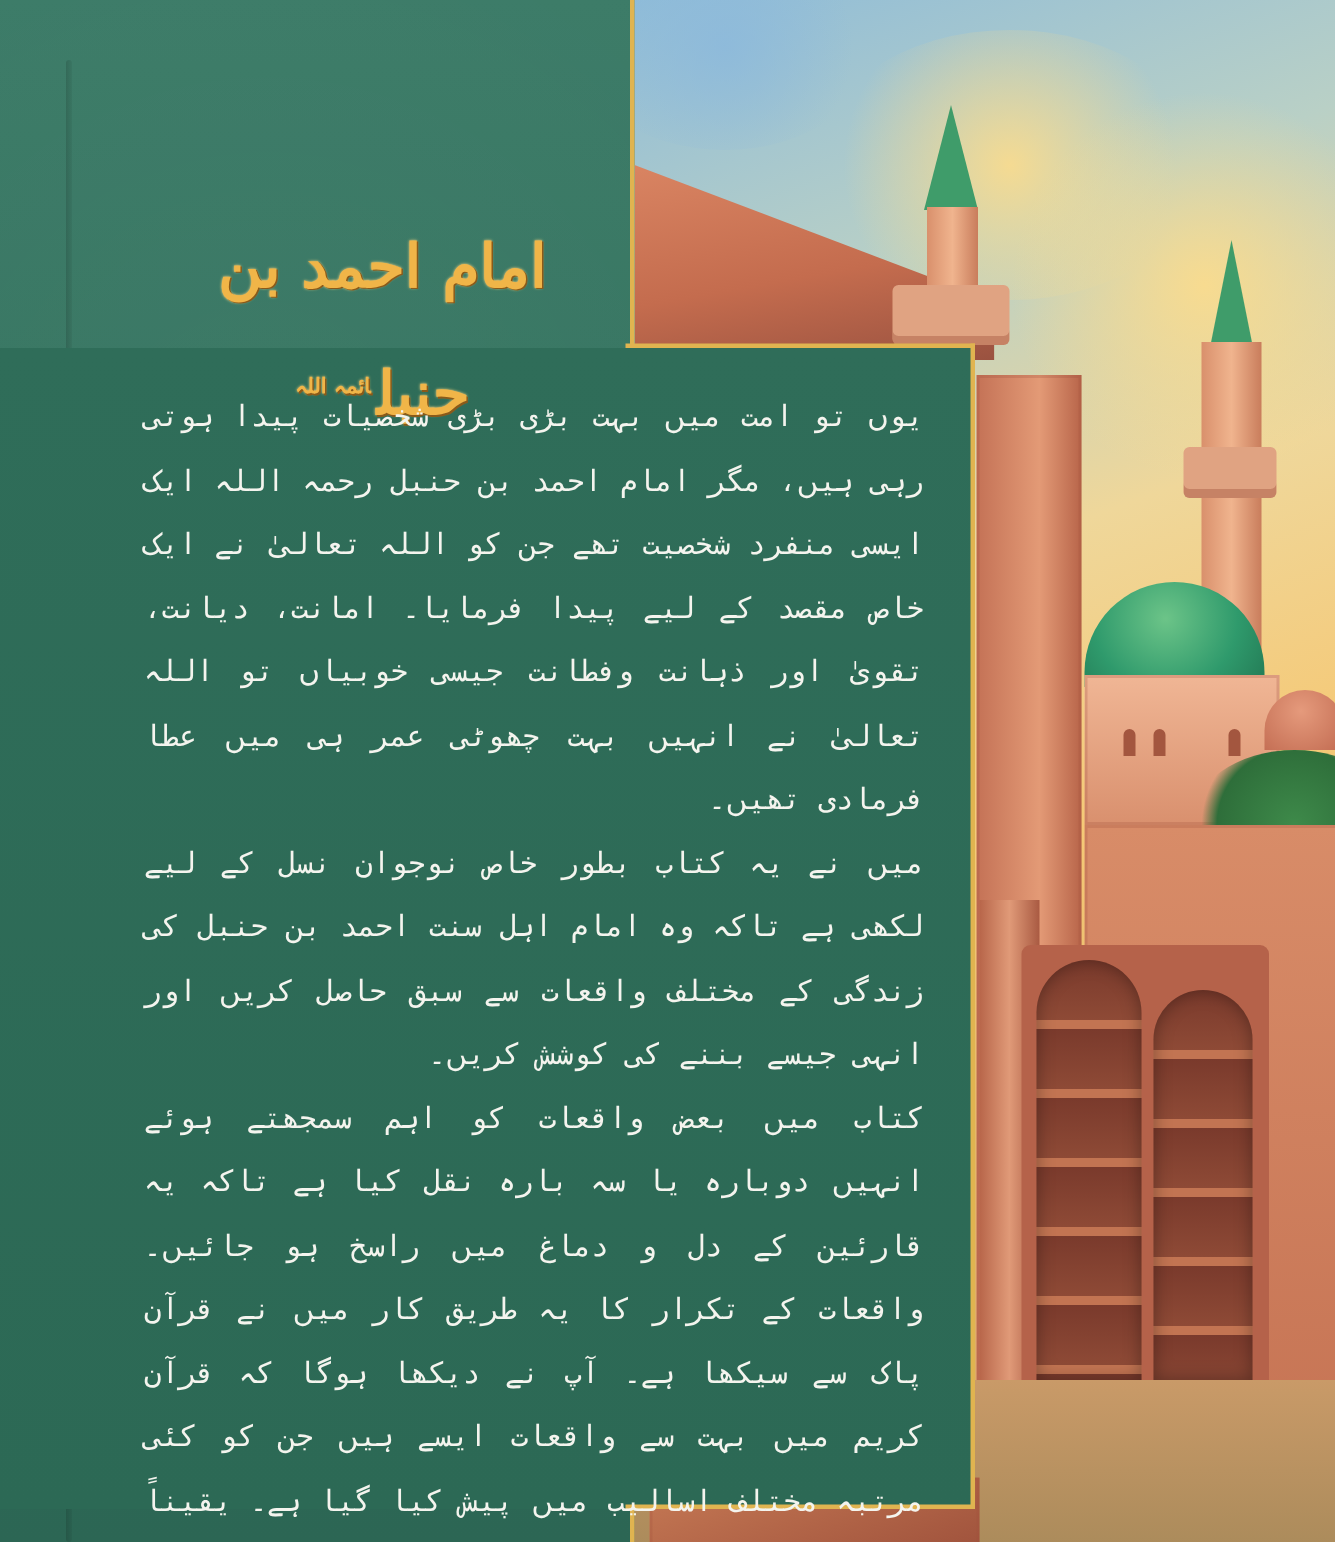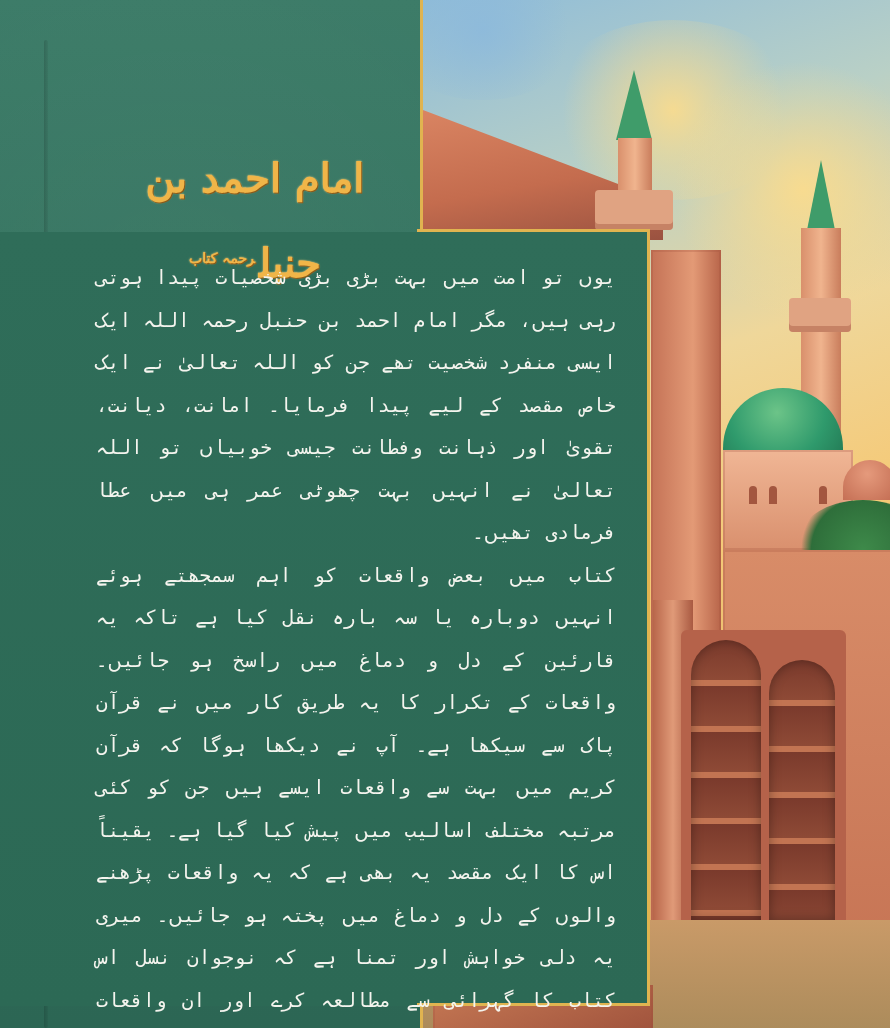--- a/index.html
+++ b/index.html
@@ -156,19 +156,20 @@
   </div>
 
   <div class="ground"></div>
   <div class="building" style="left:10px;top:985px;width:220px;height:60px;background:linear-gradient(160deg,#c77a55,#9c4f3a);"></div>
 </div>
 
 <div class="panel"></div>
 <div class="panel-border"></div>
 
 <div class="title">
-  <span>امام احمد بن حنبل</span><span class="honorific">رحمہ کتاب</span>
+  <span>امام احمد بن حنبل</span><span class="honorific">ائمہ اللہ</span>
 </div>
 
 <div class="body-text">
   <p>یوں تو امت میں بہت بڑی بڑی شخصیات پیدا ہوتی رہی ہیں، مگر امام احمد بن حنبل رحمہ اللہ ایک ایسی منفرد شخصیت تھے جن کو اللہ تعالیٰ نے ایک خاص مقصد کے لیے پیدا فرمایا۔ امانت، دیانت، تقویٰ اور ذہانت وفطانت جیسی خوبیاں تو اللہ تعالیٰ نے انہیں بہت چھوٹی عمر ہی میں عطا فرمادی تھیں۔</p>
+  <p>میں نے یہ کتاب بطور خاص نوجوان نسل کے لیے لکھی ہے تاکہ وہ امام اہل سنت احمد بن حنبل کی زندگی کے مختلف واقعات سے سبق حاصل کریں اور انہی جیسے بننے کی کوشش کریں۔</p>
   <p>کتاب میں بعض واقعات کو اہم سمجھتے ہوئے انہیں دوبارہ یا سہ بارہ نقل کیا ہے تاکہ یہ قارئین کے دل و دماغ میں راسخ ہو جائیں۔ واقعات کے تکرار کا یہ طریق کار میں نے قرآن پاک سے سیکھا ہے۔ آپ نے دیکھا ہوگا کہ قرآن کریم میں بہت سے واقعات ایسے ہیں جن کو کئی مرتبہ مختلف اسالیب میں پیش کیا گیا ہے۔ یقیناً اس کا ایک مقصد یہ بھی ہے کہ یہ واقعات پڑھنے والوں کے دل و دماغ میں پختہ ہو جائیں۔ میری یہ دلی خواہش اور تمنا ہے کہ نوجوان نسل اس کتاب کا گہرائی سے مطالعہ کرے اور ان واقعات سے سبق حاصل کرے۔ مساجد کے ائمہ وخطباء حضرات ان کی شخصیت کو منبر ومحراب پر بیان کریں۔</p>
 </div>
 
 </body></html>

